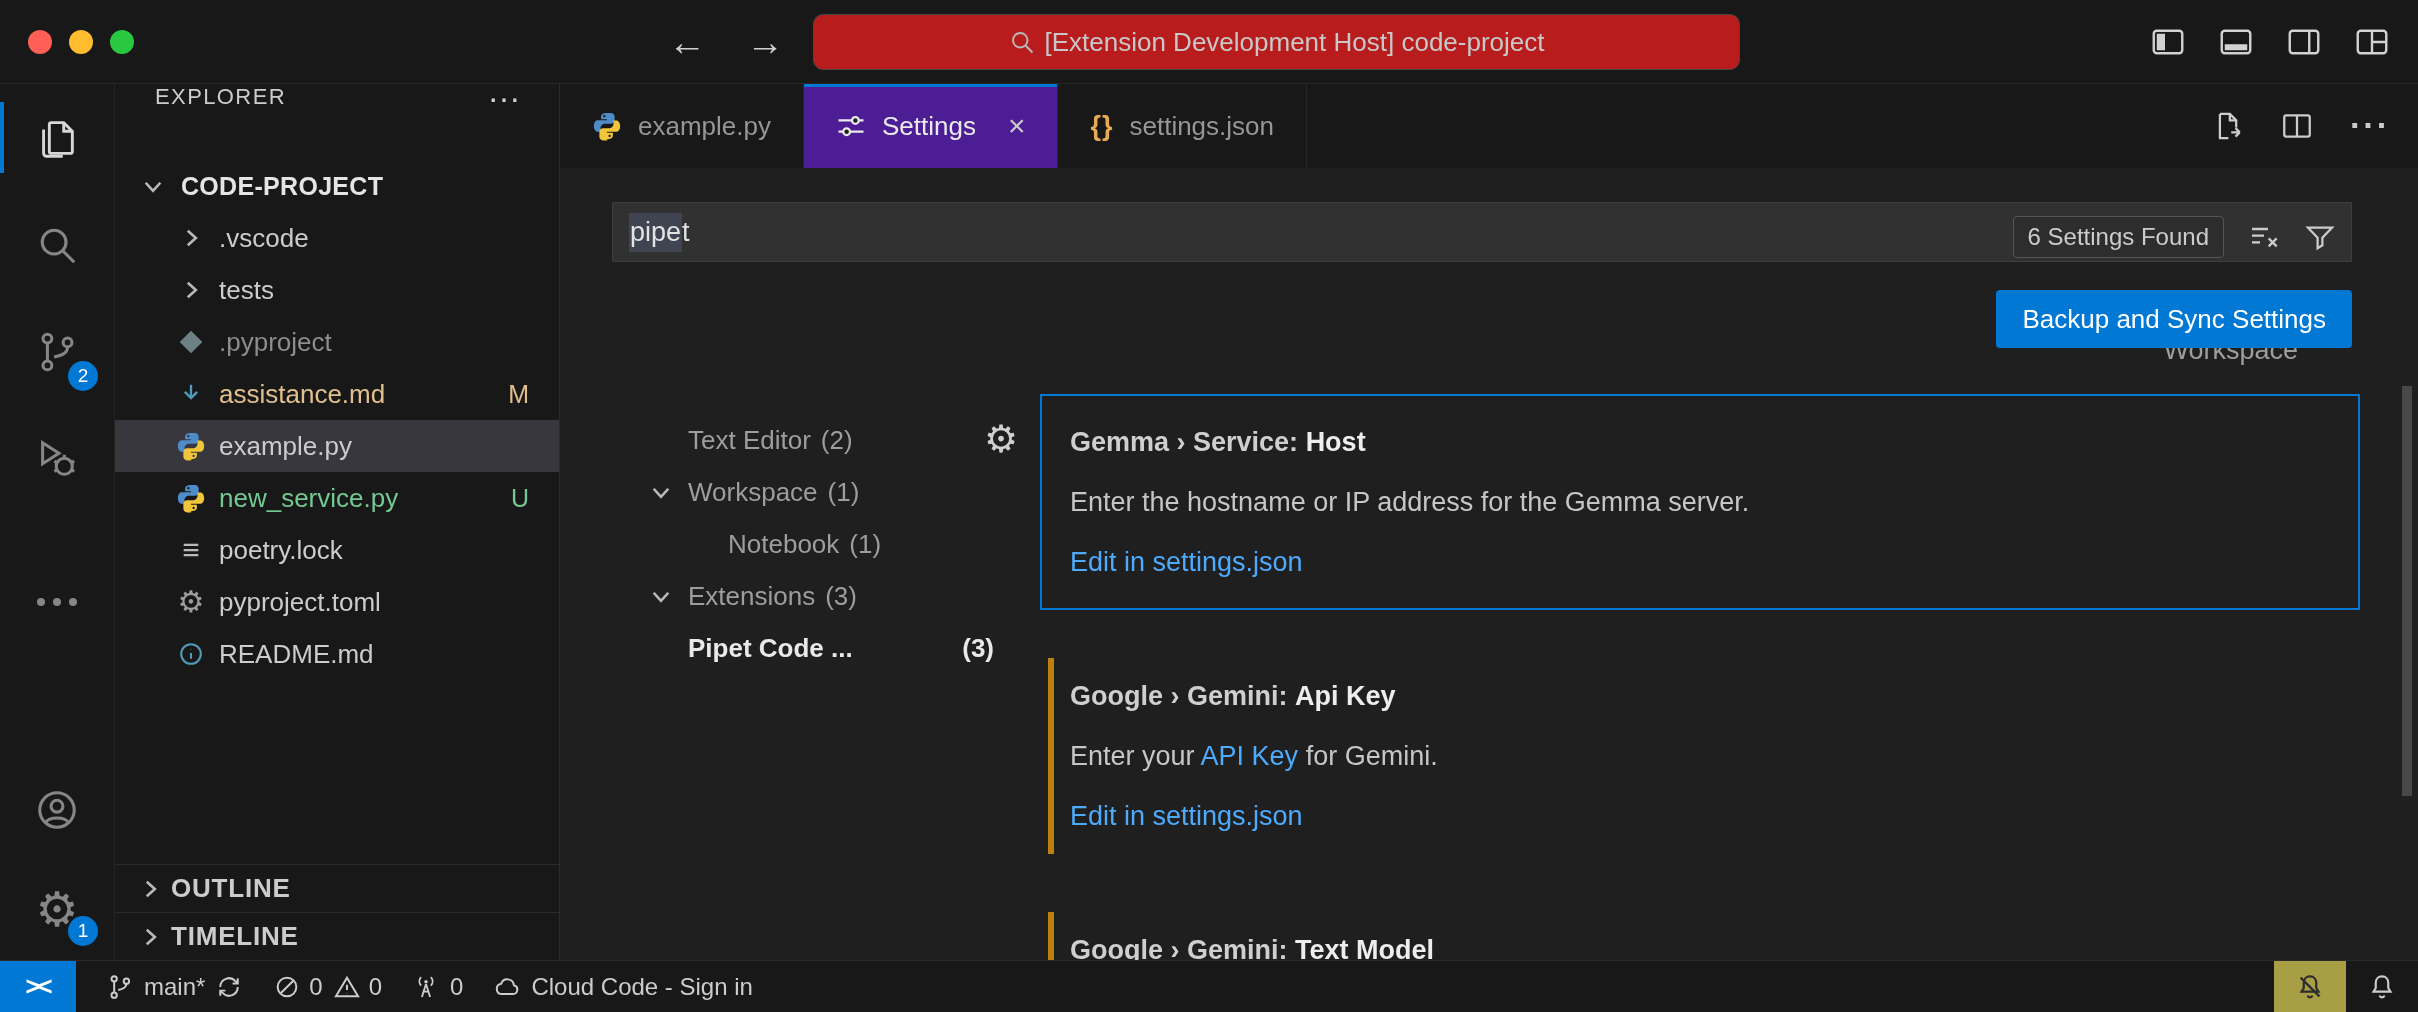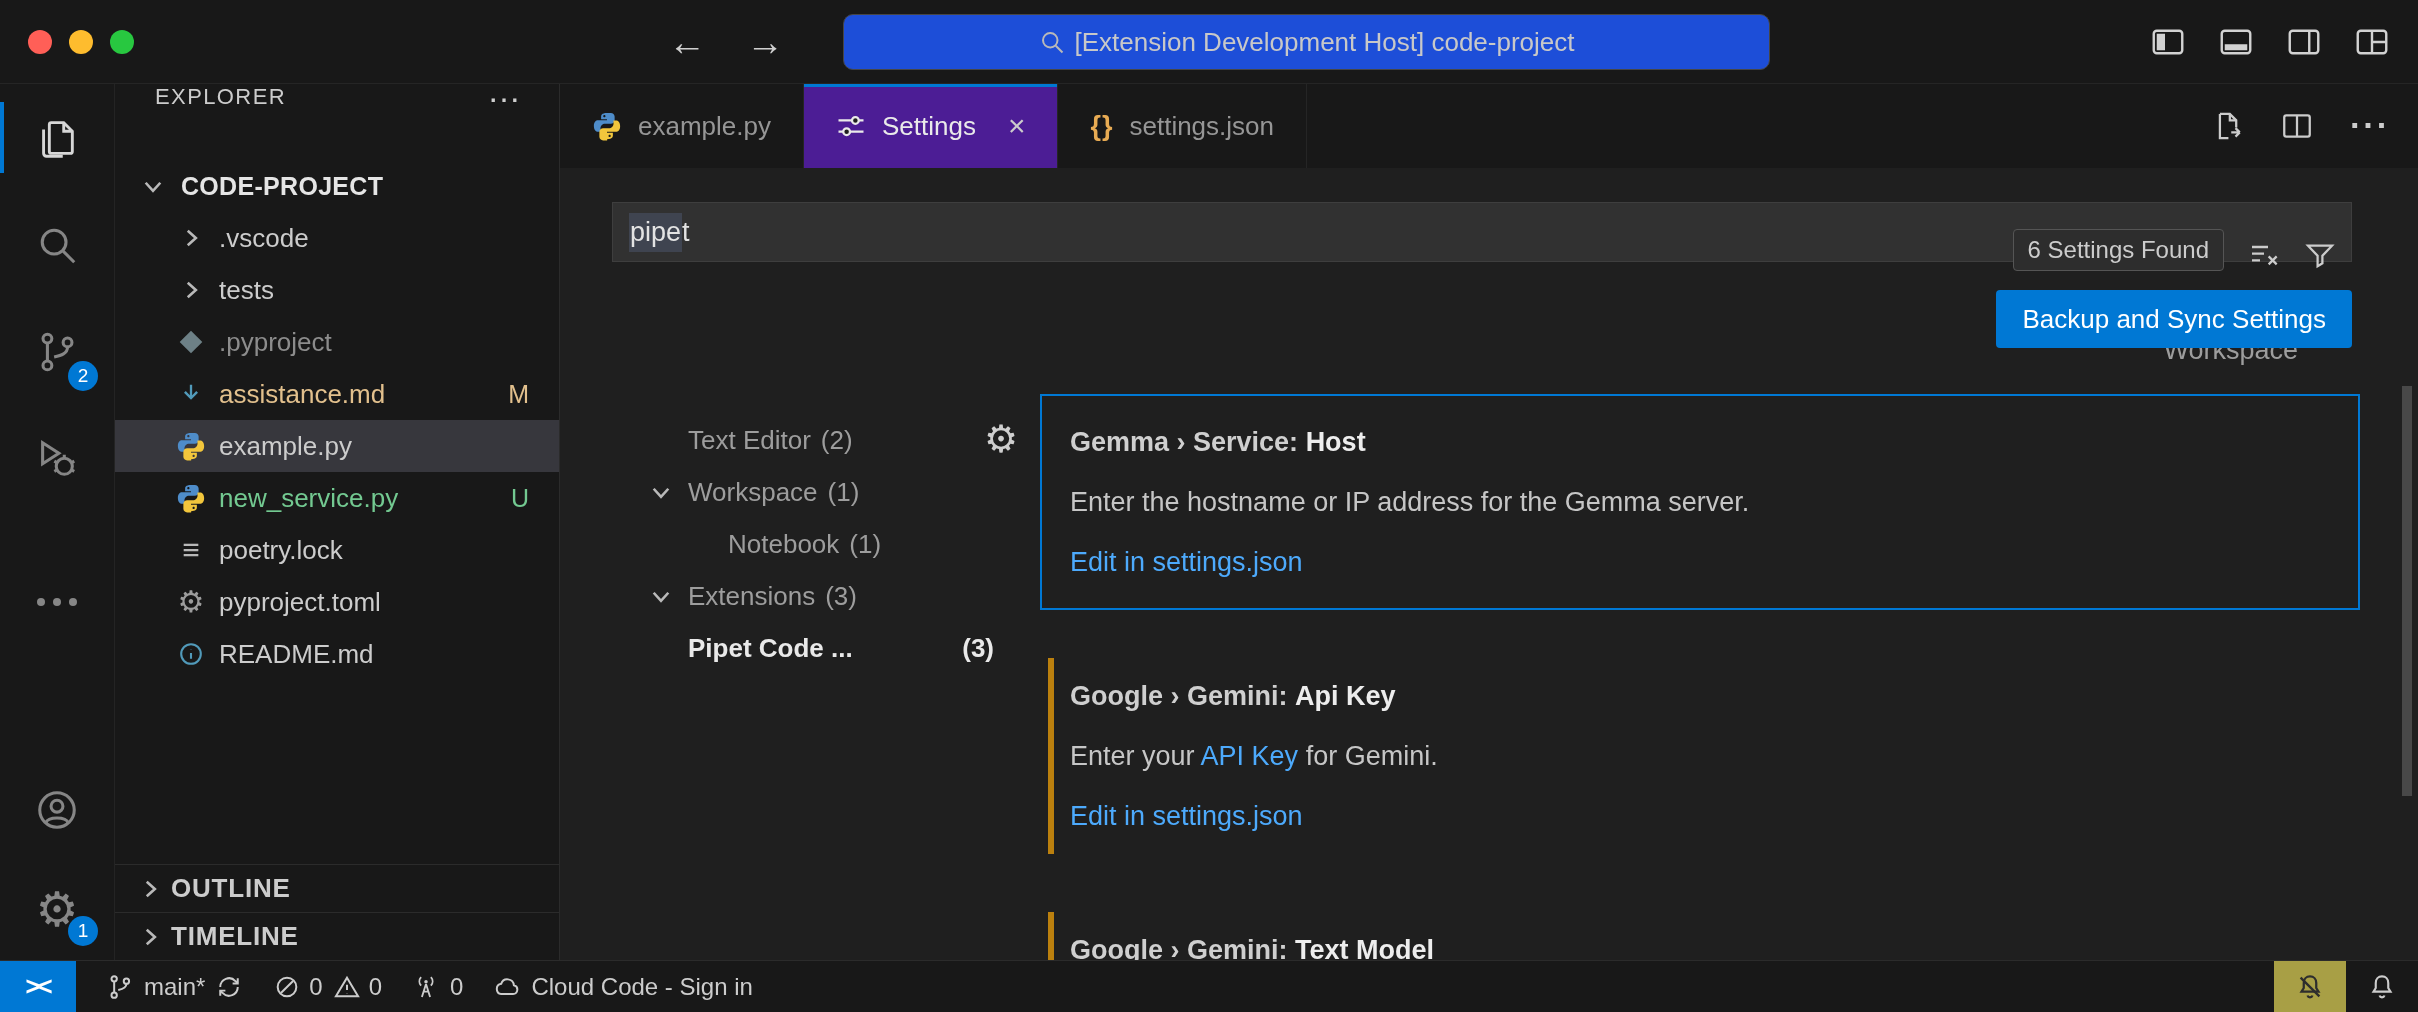--- a/index.html
+++ b/index.html
@@ -6,21 +6,21 @@
   html,body { width:2418px; height:1012px; overflow:hidden; }
   body { font-family:"Liberation Sans", sans-serif; background:#1f1f1f; color:#cccccc; }
   .window { width:2418px; height:1012px; display:flex; flex-direction:column; }
 
   
   .titlebar { flex:0 0 84px; background:#181818; position:relative; display:flex; align-items:center; border-bottom:1px solid #252525; }
   .traffic { display:flex; gap:17px; padding-left:28px; }
   .light { width:24px; height:24px; border-radius:50%; }
   .light.red { background:#ff5f57; } .light.yellow { background:#febc2e; } .light.green { background:#28c840; }
   .nav { position:absolute; left:668px; display:flex; gap:40px; color:#cfcfcf; font-size:38px; line-height:1; }
-  .cmdcenter { position:absolute; left:843px; top:14px; width:927px; height:56px; background:#1d4ed8; border:1px solid #464646; border-radius:10px; display:flex; align-items:center; justify-content:center; gap:8px; color:#c8c8c8; font-size:26px; }
+  .cmdcenter { position:absolute; left:813px; top:14px; width:927px; height:56px; background:#b91c1c; border:1px solid #464646; border-radius:10px; display:flex; align-items:center; justify-content:center; gap:8px; color:#c8c8c8; font-size:26px; }
   .layouticons { position:absolute; right:28px; display:flex; gap:32px; color:#d2d2d2; }
   .layouticons svg { width:36px; height:36px; }
 
   
   .main { flex:1; display:flex; min-height:0; }
 
   
   .activitybar { flex:0 0 115px; background:#181818; border-right:1px solid #242424; display:flex; flex-direction:column; color:#868686; }
   .ab-item { height:107px; display:flex; align-items:center; justify-content:center; position:relative; }
   .ab-item svg { width:46px; height:46px; }
@@ -66,21 +66,21 @@
   .braces { color:#e8ab53; font-weight:700; font-size:27px; letter-spacing:1px; }
   .tab-actions { position:absolute; right:28px; top:0; height:84px; display:flex; align-items:center; gap:36px; color:#cccccc; }
   .tab-actions svg { width:34px; height:34px; }
   .more-dots { font-size:34px; font-weight:700; letter-spacing:2px; line-height:0.4; }
 
   
   .settings { flex:1; display:flex; flex-direction:column; min-height:0; position:relative; }
   .search-row { margin:34px 66px 0 52px; position:relative; }
   .search-box { height:60px; background:#313131; border:1px solid #3e3e3e; display:flex; align-items:center; padding:0 240px 0 16px; font-size:27px; color:#e3e3e3; }
   .sel-text { background:#3f4450; padding:4px 1px; }
-  .search-meta { position:absolute; right:16px; top:0; height:69px; display:flex; align-items:flex-end; gap:24px; color:#cccccc; }
+  .search-meta { position:absolute; right:16px; top:0; height:69px; display:flex; align-items:center; gap:24px; color:#cccccc; }
   .results-badge { font-size:24px; color:#cccccc; border:1px solid #555555; background:#2d2d2d; border-radius:4px; padding:6px 14px; }
   .search-meta svg { width:32px; height:32px; }
 
   .scope-row { margin:26px 66px 0 52px; height:62px; position:relative; display:flex; align-items:flex-end;flex-direction:column; }
   .scope-tab { margin-right:50px; padding:0 4px 14px 4px; font-size:27px; color:#9d9d9d; }
   .scope-tab.active { color:#e9e9e9; border-bottom:2px solid #d7d7d7; }
   .sync-btn { position:absolute; right:0; top:2px; height:58px; background:#0078d4; color:#ffffff; font-size:26px; display:flex; align-items:center; padding:0 26px; border-radius:4px; }
 
   .settings-body { flex:1; display:flex; margin-top:24px; min-height:0; position:relative; overflow:hidden; }
   .toc { flex:0 0 480px; padding:40px 0 0 88px; color:#9d9d9d; }

